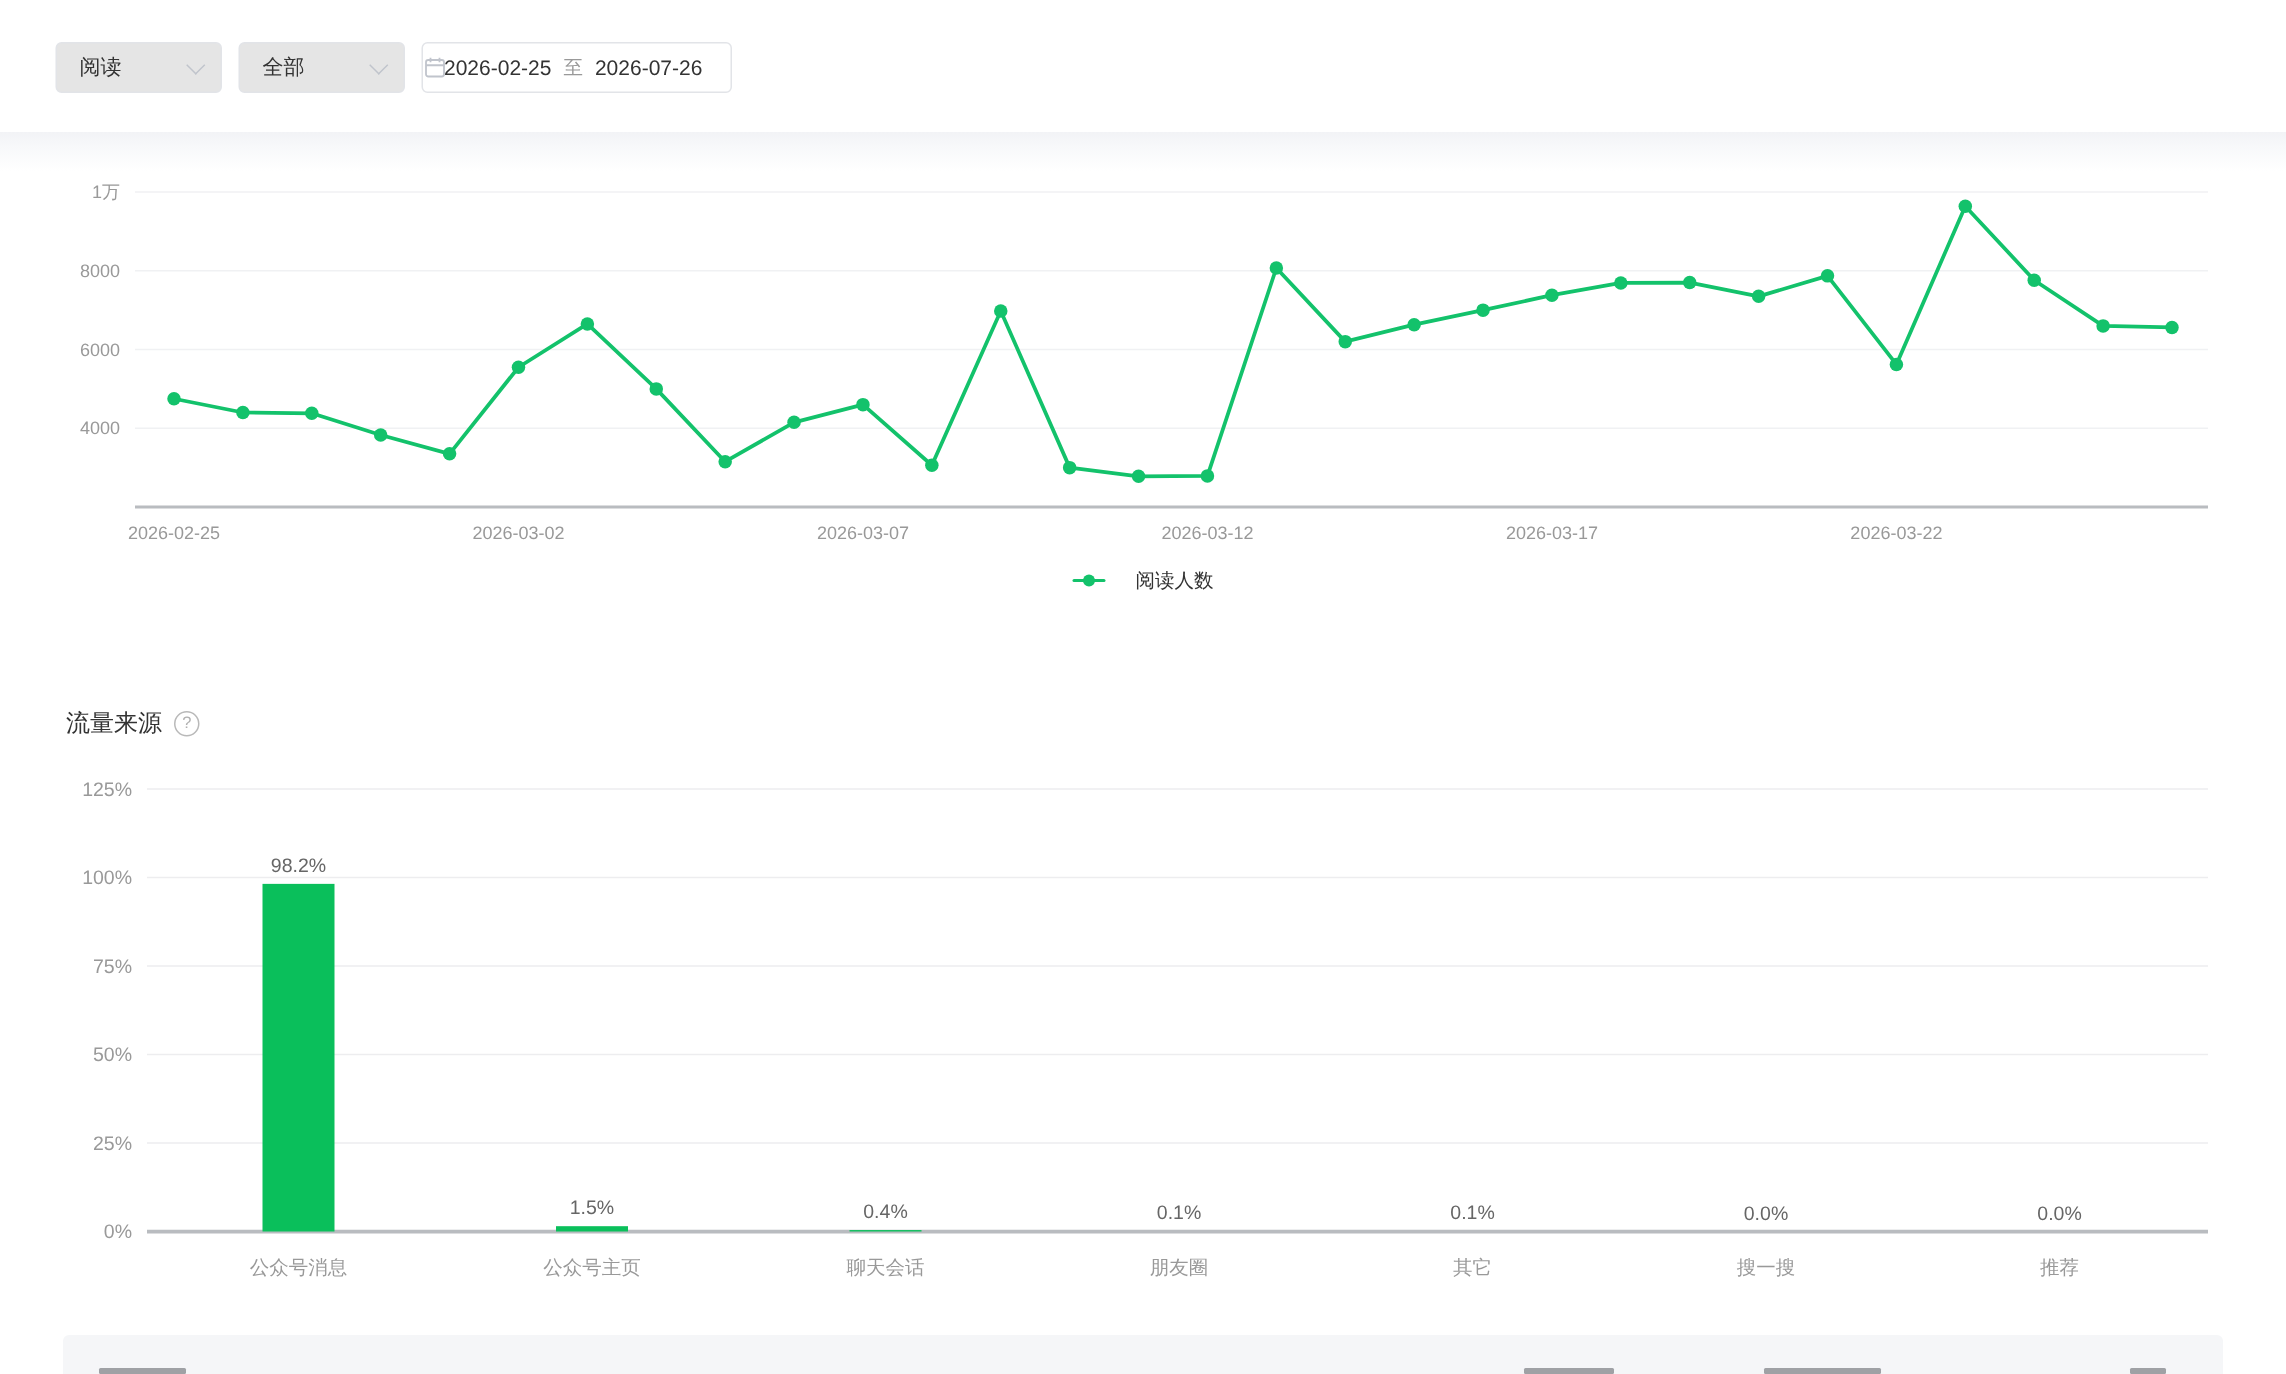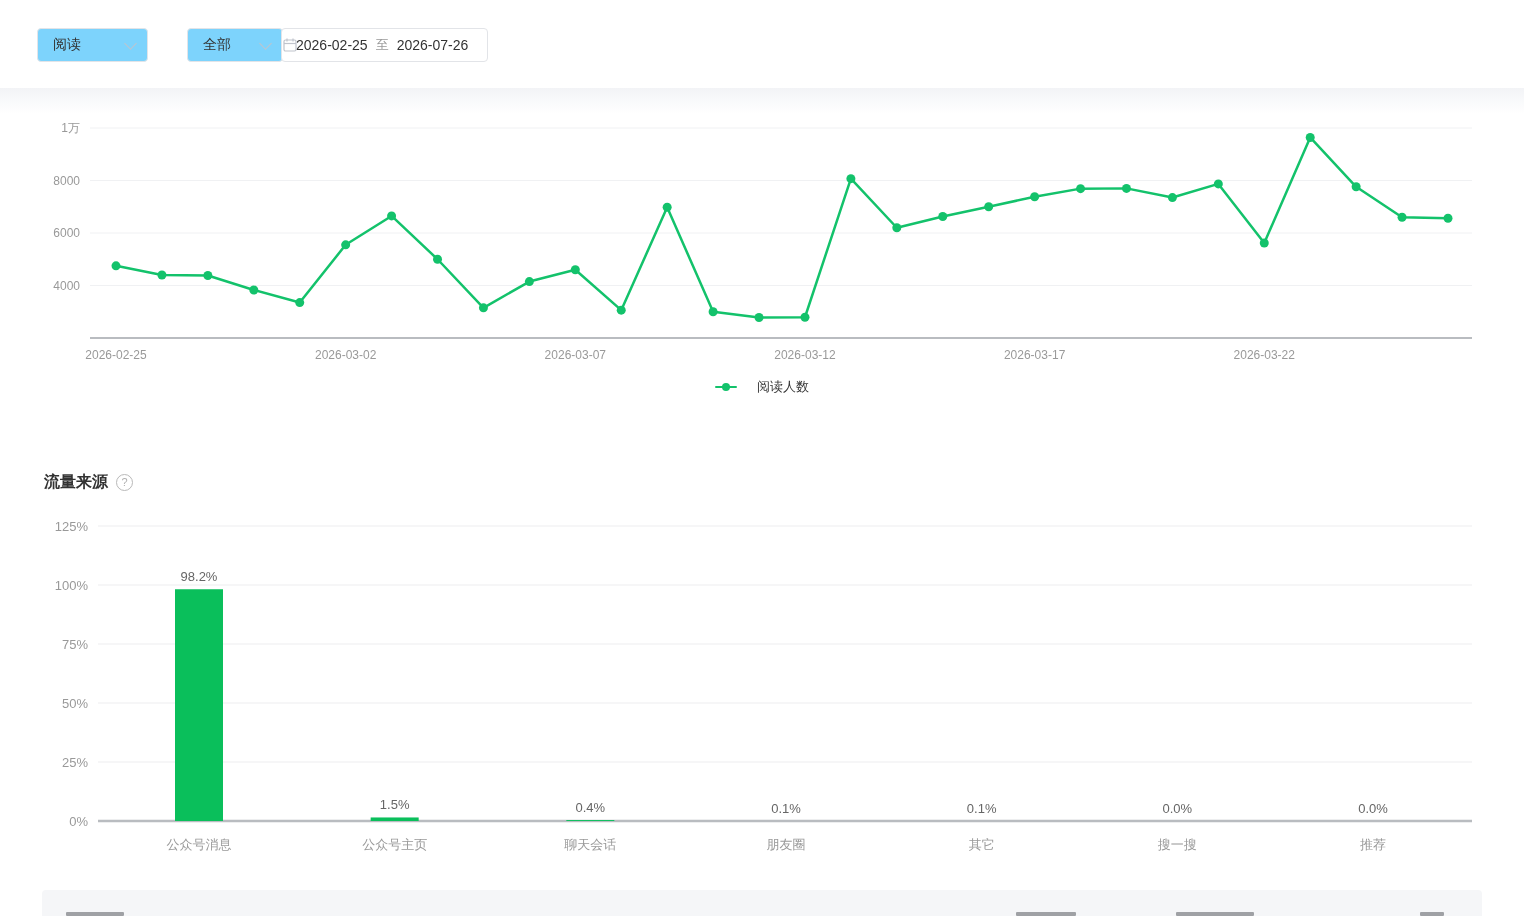--- a/index.html
+++ b/index.html
@@ -3,26 +3,26 @@
 <meta charset="utf-8">
 <style>
   html,body{margin:0;padding:0;}
   body{
     width:1524px;height:916px;position:relative;overflow:hidden;background:#ffffff;
     font-family:"Liberation Sans","DejaVu Sans",sans-serif;color:#333;
   }
   
   .topbar{position:absolute;left:0;top:0;width:1524px;height:88px;background:#ffffff;z-index:3;}
   .select{
-    position:absolute;top:28px;height:34px;box-sizing:border-box;background:#7dd3fc;
+    position:absolute;top:28px;height:34px;box-sizing:border-box;background:#e5e5e5;
     border:1px solid #e2e4e8;border-radius:4px;display:flex;align-items:center;
     justify-content:space-between;padding:0 12px 0 15px;font-size:14px;color:#333;cursor:pointer;
   }
   .select.sel-metric{left:37px;width:111px;}
-  .select.sel-scope{left:159px;width:96px;margin-left:28px;}
+  .select.sel-scope{left:159px;width:111px;}
   .chev{width:8px;height:8px;border-right:1.5px solid #c0c4cc;border-bottom:1.5px solid #c0c4cc;
     transform:rotate(45deg);margin-top:-4px;flex:0 0 auto;}
   .datebox{
     position:absolute;left:281px;top:28px;width:207px;height:34px;box-sizing:border-box;background:#fff;
     border:1px solid #e2e4e8;border-radius:4px;display:flex;align-items:center;
     padding:0 12px 0 14px;font-size:14px;color:#333;cursor:pointer;
   }
   .datebox .sep{color:#999;margin:0 8px;font-size:13px;}
   .datebox .cal{margin-left:auto;display:flex;align-items:center;}
   
@@ -37,21 +37,21 @@
   .tickb{fill:#999;font-size:13px;}
   .val{fill:#666;font-size:13px;}
   
   .legend{position:absolute;left:0;top:378px;width:1524px;display:flex;justify-content:center;z-index:2;}
   .legend-item{display:flex;align-items:center;gap:20px;cursor:pointer;}
   .lg-line{position:relative;width:22px;height:2px;background:#13c26b;border-radius:1px;display:inline-block;}
   .lg-dot{position:absolute;left:7px;top:-3px;width:8px;height:8px;border-radius:50%;background:#13c26b;}
   .legend-label{font-size:13px;color:#333;}
   
   .section-title-row{position:absolute;left:44px;top:472px;display:flex;align-items:center;gap:8px;z-index:2;}
-  .section-title{font-size:16px;color:#333;font-weight:700;}
+  .section-title{font-size:16px;color:#333;font-weight:400;}
   .help{width:15px;height:15px;border:1px solid #b9b9b9;border-radius:50%;color:#b0b0b0;
     font-size:11px;line-height:15px;text-align:center;cursor:pointer;box-sizing:content-box;}
   
   .bottom-panel{position:absolute;left:42px;top:890px;width:1440px;height:26px;
     background:#f5f6f8;border-radius:4px 4px 0 0;overflow:hidden;}
   .sliver{position:absolute;top:22px;height:4px;background:#8f9296;opacity:.85;border-radius:1px;}
   .sliver.s1{left:24px;width:58px;}
   .sliver.s2{left:974px;width:60px;}
   .sliver.s3{left:1134px;width:78px;}
   .sliver.s4{left:1378px;width:24px;}

